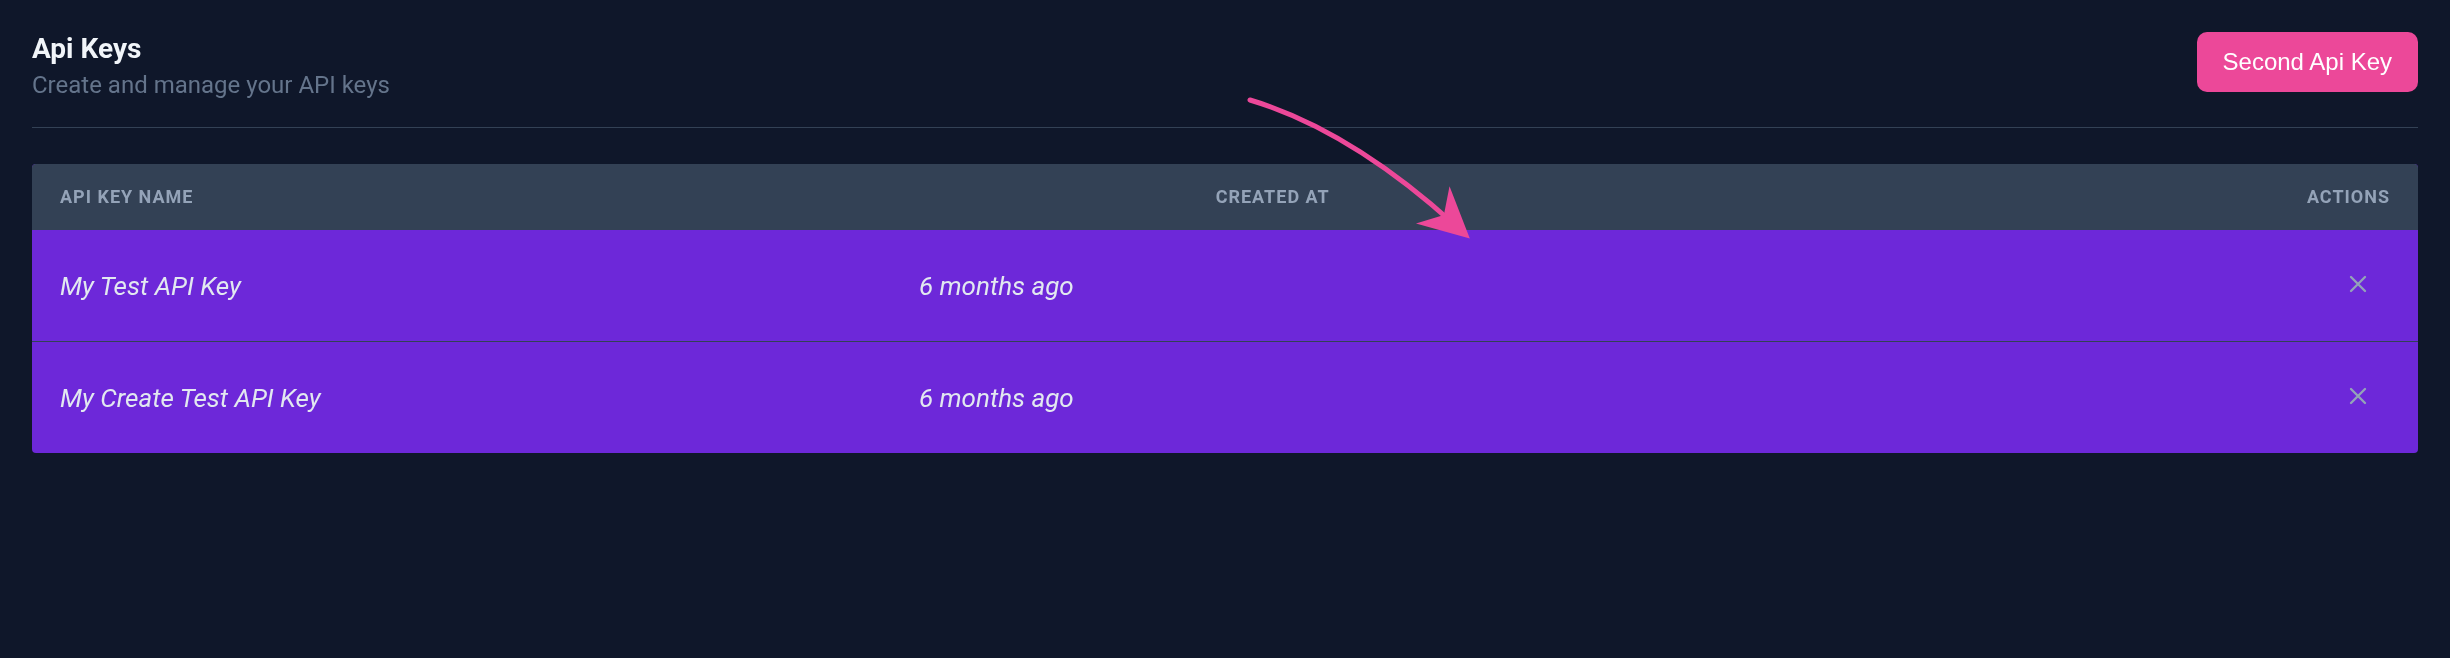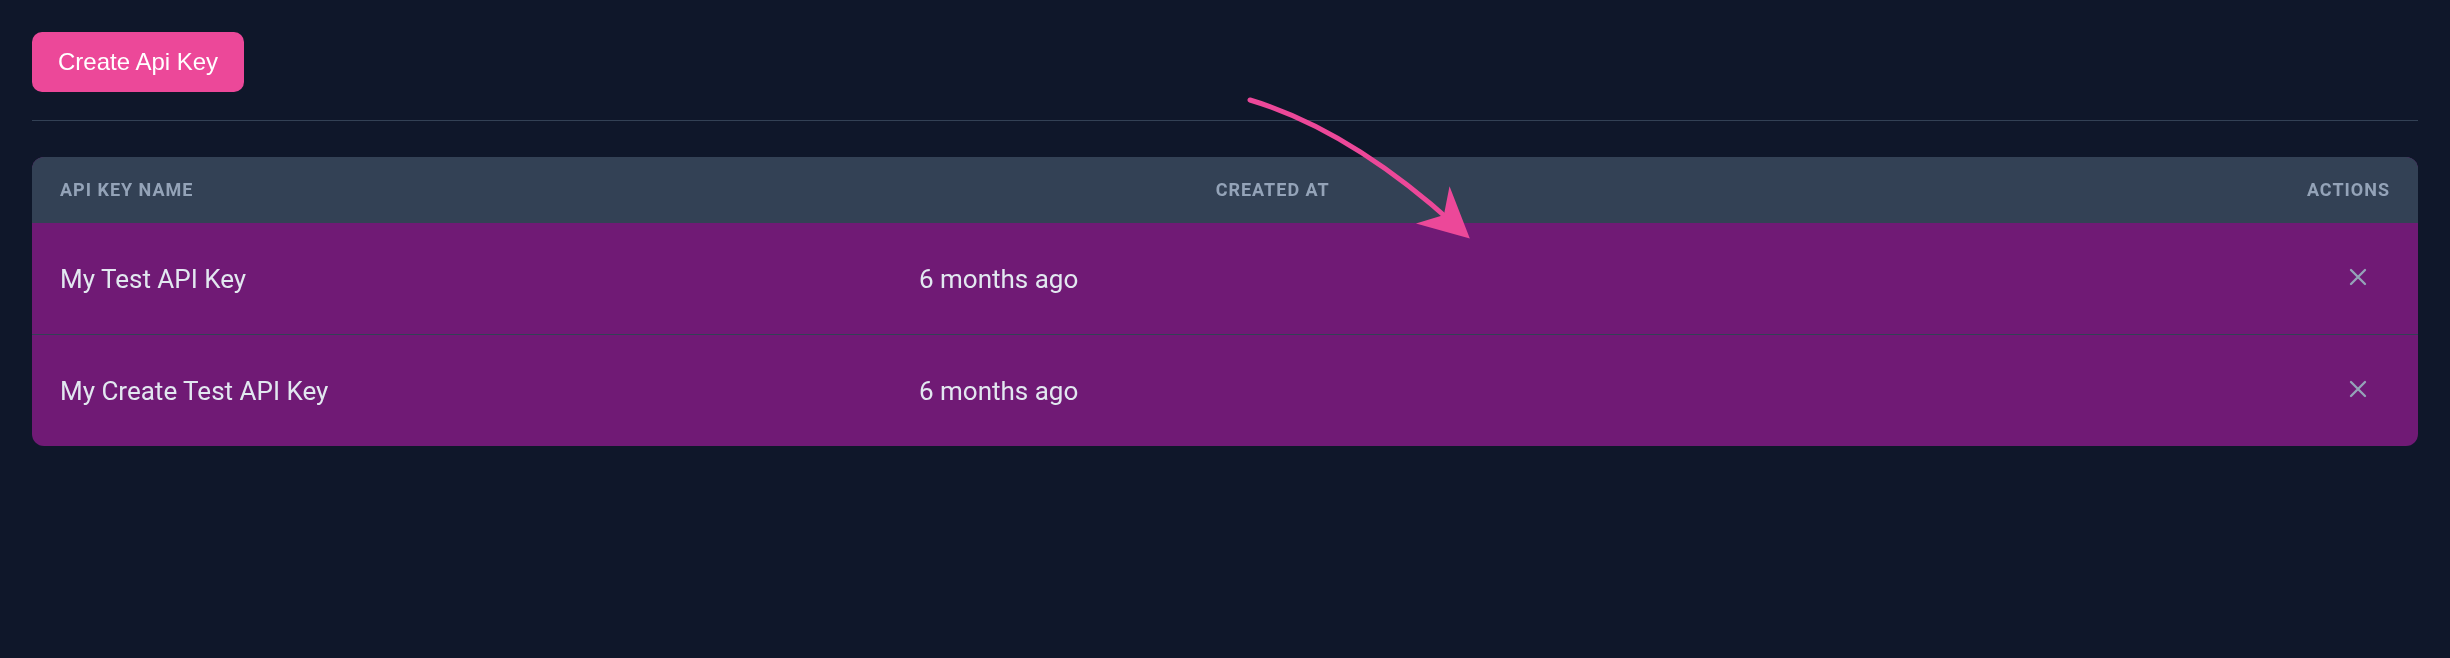--- a/index.html
+++ b/index.html
@@ -54,22 +54,22 @@
       padding: 16px 26px;
       font-size: 24px;
       font-weight: 500;
       border-radius: 10px;
       cursor: pointer;
       white-space: nowrap;
     }
     
     .table-wrapper {
       margin-top: 36px;
-      background-color: #701a75;
-      border-radius: 12px;
+      background-color: #6d28d9;
+      border-radius: 4px;
       overflow: hidden;
       position: relative;
     }
     
     .table {
       width: 100%;
       border-collapse: collapse;
     }
     
     .table thead tr {
@@ -102,20 +102,21 @@
     
     .table tbody tr {
       border-top: 1px solid #334155;
     }
     
     .table td {
       padding: 34px 28px;
       font-size: 26px;
       color: #e2e8f0;
       vertical-align: middle;
+      font-style: italic;
     }
     
     .actions-cell {
       text-align: right;
       padding-right: 40px !important;
     }
     
     .delete-button {
       background: none;
       border: none;
@@ -142,21 +143,25 @@
       left: 1230px;
       pointer-events: none;
       z-index: 10;
     }
   </style>
 </head>
 <body>
 
 <div class="container">
   <div class="header">
-    <button class="create-button">Create Api Key</button>
+    <div class="header-text">
+      <div class="page-title">Api Keys</div>
+      <div class="page-subtitle">Create and manage your API keys</div>
+    </div>
+    <button class="create-button">Second Api Key</button>
   </div>
 
   <div class="table-wrapper">
     <table class="table">
       <thead>
         <tr>
           <th class="col-name">API KEY NAME</th>
           <th class="col-created">CREATED AT</th>
           <th class="col-actions">ACTIONS</th>
         </tr>

